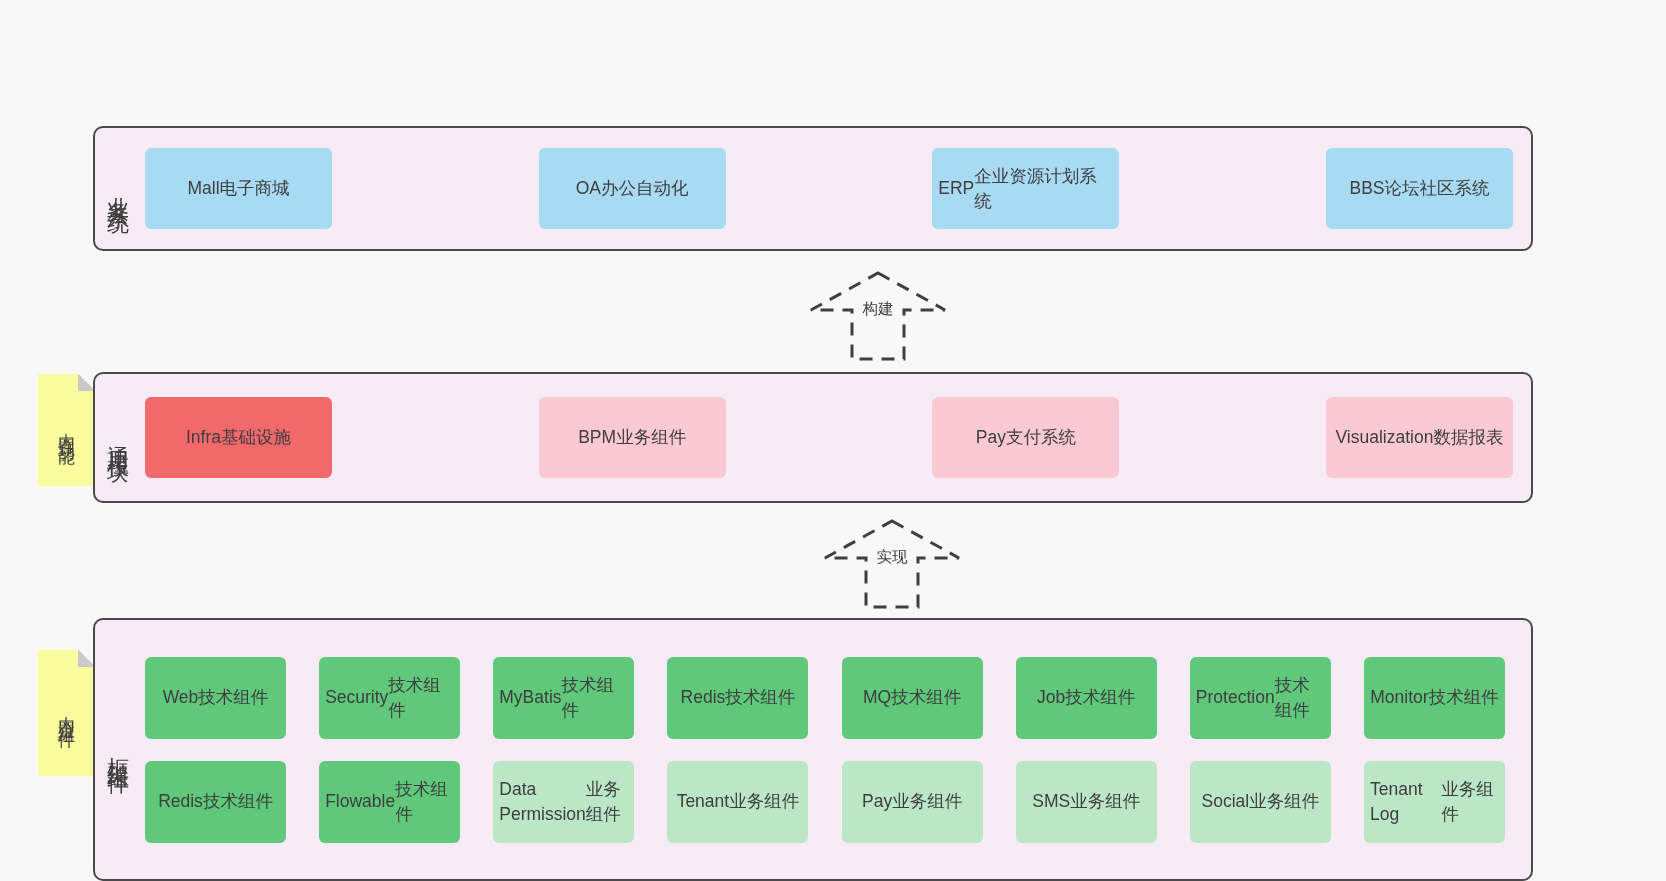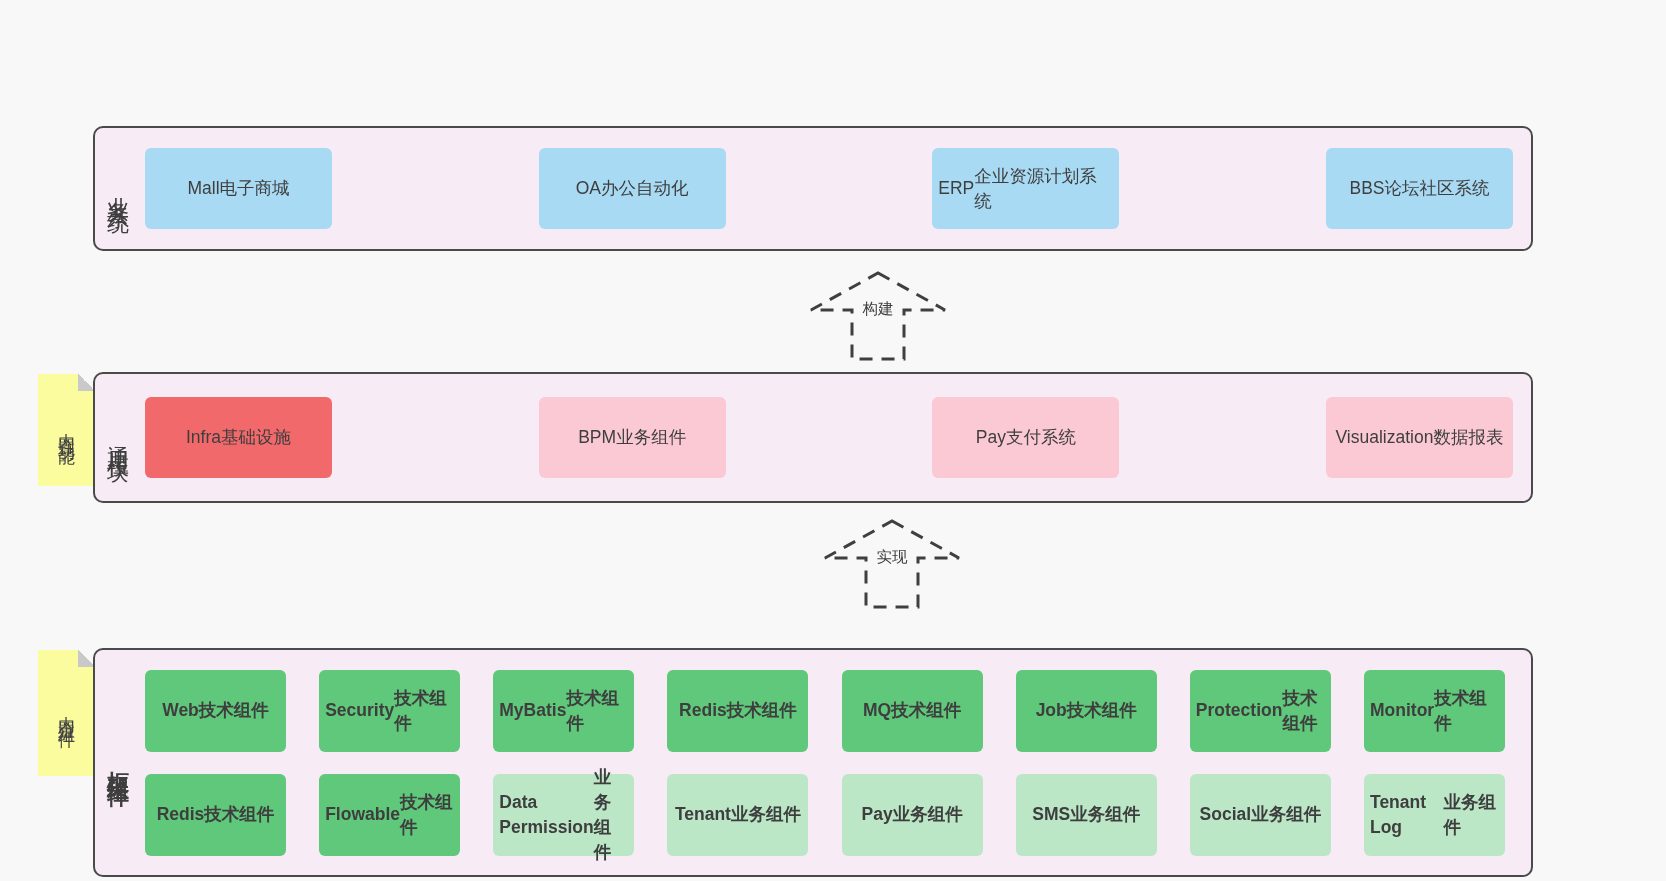--- a/index.html
+++ b/index.html
@@ -10,21 +10,21 @@
     color:#3e3e3e;
   }
   
   .band {
     position:absolute; left:93px; width:1440px;
     background:#f7ecf5; border:2px solid #4a4a4a; border-radius:10px;
     box-sizing:border-box; z-index:1;
   }
   .band-top { top:126px; height:125px; }
   .band-mid { top:372px; height:131px; }
-  .band-bot { top:648px; height:229px;font-weight:bold; }
+  .band-bot { top:618px; height:263px; }
   .band-inner { display:flex; align-items:center; height:100%; }
   .band-label {
     writing-mode:vertical-rl; text-orientation:upright;
     font-size:22px; letter-spacing:5px; line-height:1;
     margin-left:12px; color:#3e3e3e; flex:0 0 auto;
   }
   .row6 { flex:1; display:flex; justify-content:space-between; padding:0 18px 0 16px; }
   .rows-wrap { flex:1; display:flex; flex-direction:column; justify-content:center; gap:22px; padding:0 26px 0 16px; }
   .row8 { display:flex; justify-content:space-between; }
   

